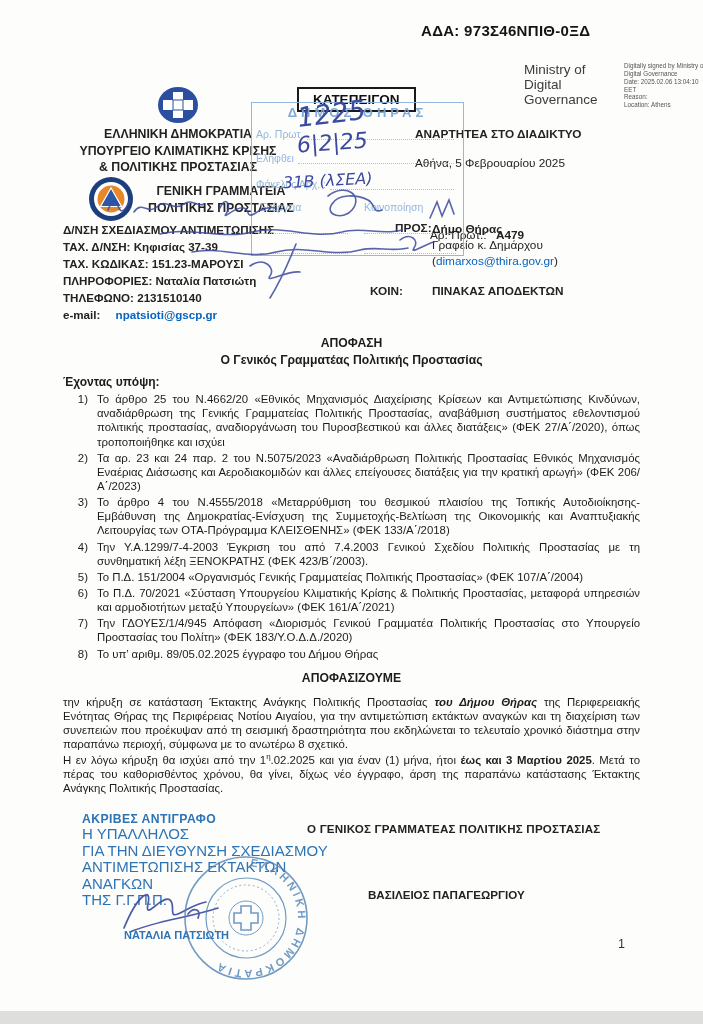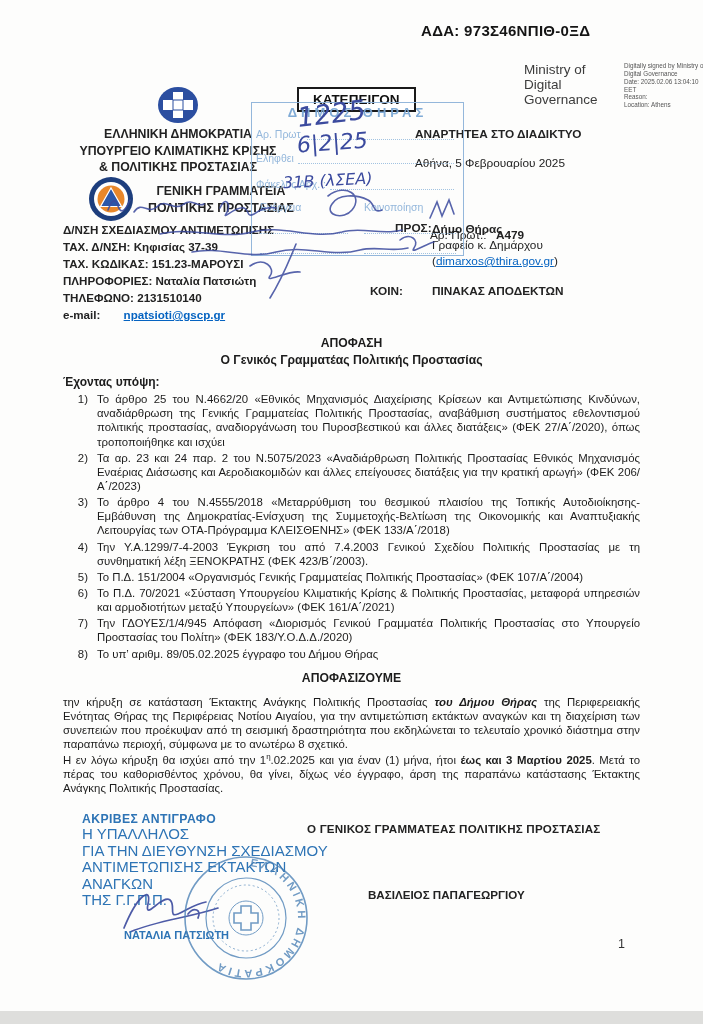--- a/index.html
+++ b/index.html
@@ -8,21 +8,21 @@
   .abs{position:absolute;}
   .b{font-weight:bold;}
   .ada{font-size:15px;color:#141414;letter-spacing:.3px;}
   .digsig{display:flex;gap:8px;align-items:flex-start;}
   .digsig .signer{font-size:13.5px;color:#3c3c3c;line-height:1.12;width:92px;}
   .digsig .details{font-size:6.3px;color:#555;line-height:1.25;width:88px;white-space:pre-line;}
   .urgent-box{border:2px solid #1a1a1a;padding:3px 14px;font-size:13.5px;font-weight:bold;background:#fff;color:#111;}
   .hdr-center{width:280px;text-align:center;font-size:12.3px;font-weight:600;line-height:16.5px;color:#222;}
   .gensec{font-size:12.3px;font-weight:600;line-height:17px;color:#222;text-align:center;}
   .leftcol{font-size:11.6px;font-weight:600;line-height:17px;color:#222;}
-  .link{color:#0563c1;text-decoration:underline;cursor:pointer;text-align:right;}
+  .link{color:#0563c1;cursor:pointer;text-align:right;}
   .rightcol-label{font-size:11.8px;font-weight:bold;color:#222;}
   .rightcol-text{font-size:11.8px;color:#222;line-height:16px;}
   
   .stampbox{border:1.5px solid #8fb4da;opacity:.95;pointer-events:none;}
   .stampbox .title{position:absolute;top:2px;left:0;right:0;text-align:center;color:#7aa7d4;font-weight:bold;font-size:13px;letter-spacing:4px;}
   .srow{position:absolute;display:flex;align-items:flex-end;color:#8fb4da;font-size:10.5px;}
   .sleader{flex:1;border-bottom:1px dotted #9ec0e0;margin-left:4px;height:12px;}
   .handwrite{font-style:italic;color:#3b4a9e;font-family:"DejaVu Sans",sans-serif;white-space:nowrap;}
   
   .main{left:63px;top:336px;width:577px;font-size:11.4px;line-height:1.24;color:#1c1c1c;}
@@ -92,21 +92,21 @@
   </div>
 
   <div class="abs leftcol" style="left:63px;top:221px;">
     <div>Δ/ΝΣΗ ΣΧΕΔΙΑΣΜΟΥ ΑΝΤΙΜΕΤΩΠΙΣΗΣ</div>
     <div>ΤΑΧ. Δ/ΝΣΗ: Κηφισίας 37-39</div>
     <div>ΤΑΧ. ΚΩΔΙΚΑΣ: 151.23-ΜΑΡΟΥΣΙ</div>
     <div>ΠΛΗΡΟΦΟΡΙΕΣ: Ναταλία Πατσιώτη</div>
     <div>ΤΗΛΕΦΩΝΟ: 2131510140</div>
     <div>
       <span>e-mail:</span>
-      <span class="link" style="margin-left:20px;">npatsioti@gscp.gr</span>
+      <span class="link" style="margin-left:12px;">npatsioti@gscp.gr</span>
     </div>
   </div>
 
   <div class="abs rightcol-label" style="left:415px;top:127px;">ΑΝΑΡΤΗΤΕΑ ΣΤΟ ΔΙΑΔΙΚΤΥΟ</div>
   <div class="abs rightcol-text" style="left:415px;top:155px;">Αθήνα, 5 Φεβρουαρίου 2025</div>
   <div class="abs rightcol-text" style="left:430px;top:183px;margin-top:44px;">
     <span>Αρ. Πρωτ.:</span>
     <span class="b" style="margin-left:6px;">Α479</span>
   </div>
 

